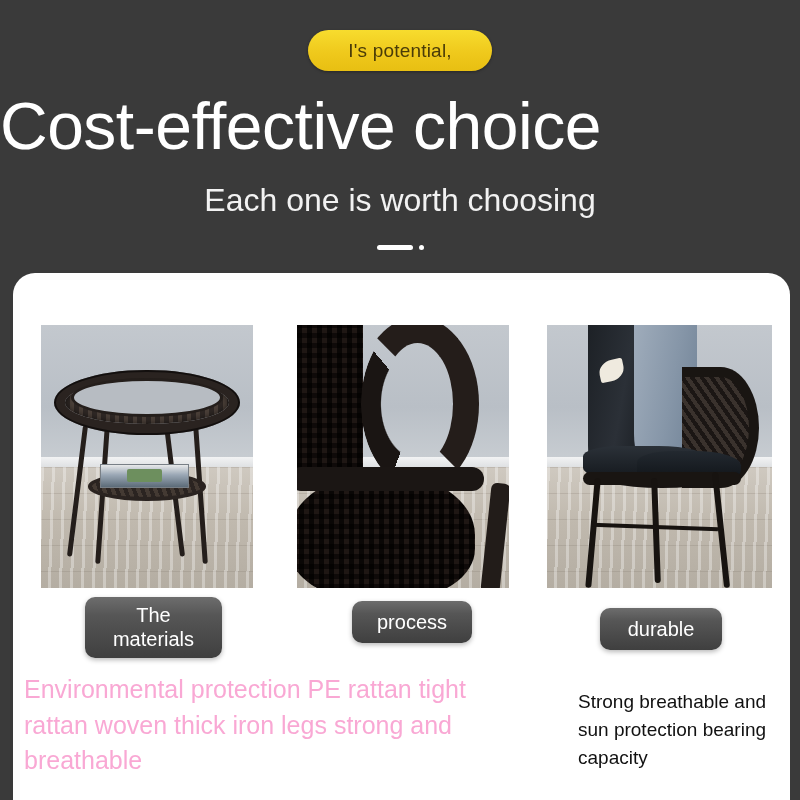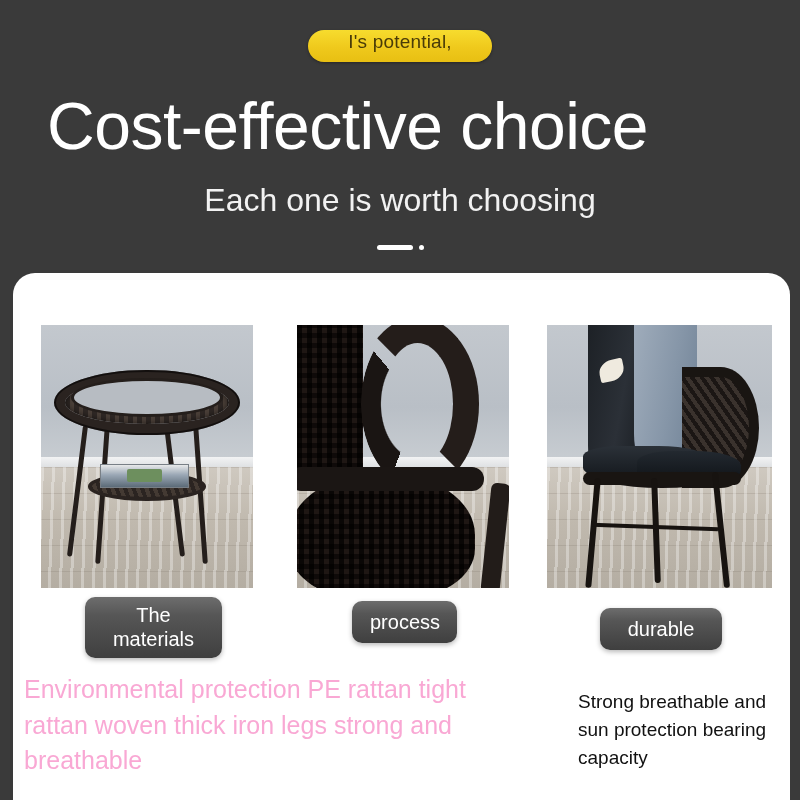--- a/index.html
+++ b/index.html
@@ -11,28 +11,28 @@
   }
   .page { position:relative; width:800px; height:800px; background:#3a3a3a; }
 
   
   .badge-wrap { position:absolute; top:30px; left:0; width:800px; text-align:center; }
   .badge {
     display:inline-block;
     background:linear-gradient(180deg,#f7dc2e 0%,#efc91c 55%,#e8bf12 100%);
     color:#4a3c08;
     font-size:19px; font-weight:400;
-    padding:1px 40px 9px 40px;
+    padding:10px 40px 9px 40px;
     border-radius:22px;
     letter-spacing:.2px;
     box-shadow:0 1px 3px rgba(0,0,0,.35);
   }
   .title {
     position:absolute; top:92px; left:0; width:648px;
-    text-align:right; color:#ffffff;
+    text-align:left; color:#ffffff;
     font-size:66px; font-weight:400; letter-spacing:-.5px;
     line-height:1.05;
   }
   .subtitle {
     position:absolute; top:182px; left:0; width:800px;
     text-align:center; color:#f2f2f2;
     font-size:32px; font-weight:400;
   }
   .divider { position:absolute; top:238px; left:0; width:800px; text-align:center; height:10px; }
   .divider .bar { display:inline-block; width:36px; height:5px; border-radius:3px; background:#ffffff; vertical-align:middle; }
@@ -142,21 +142,21 @@
 
   
   .chip {
     position:absolute; color:#ffffff; text-align:center;
     border-radius:10px;
     background:linear-gradient(180deg,#6d6d6d 0%,#565656 30%,#3f3f3f 100%);
     box-shadow:0 2px 5px rgba(0,0,0,.28);
     font-size:20px; line-height:1.22; padding:6px 18px;
   }
   .chip.c1 { left:85px; top:597px; width:137px; }
-  .chip.c2 { left:352px; top:601px; width:105px; padding:9px 18px; }
+  .chip.c2 { left:352px; top:601px; width:120px; padding:9px 18px; }
   .chip.c3 { left:600px; top:608px; width:122px; padding:9px 18px; }
   .chip .l2 { display:block; }
 
   
   .desc-left {
     position:absolute; left:24px; top:672px; width:500px;
     color:#f9a8d4; font-size:25px; line-height:1.42;
   }
   .desc-right {
     position:absolute; left:578px; top:688px; width:220px;

